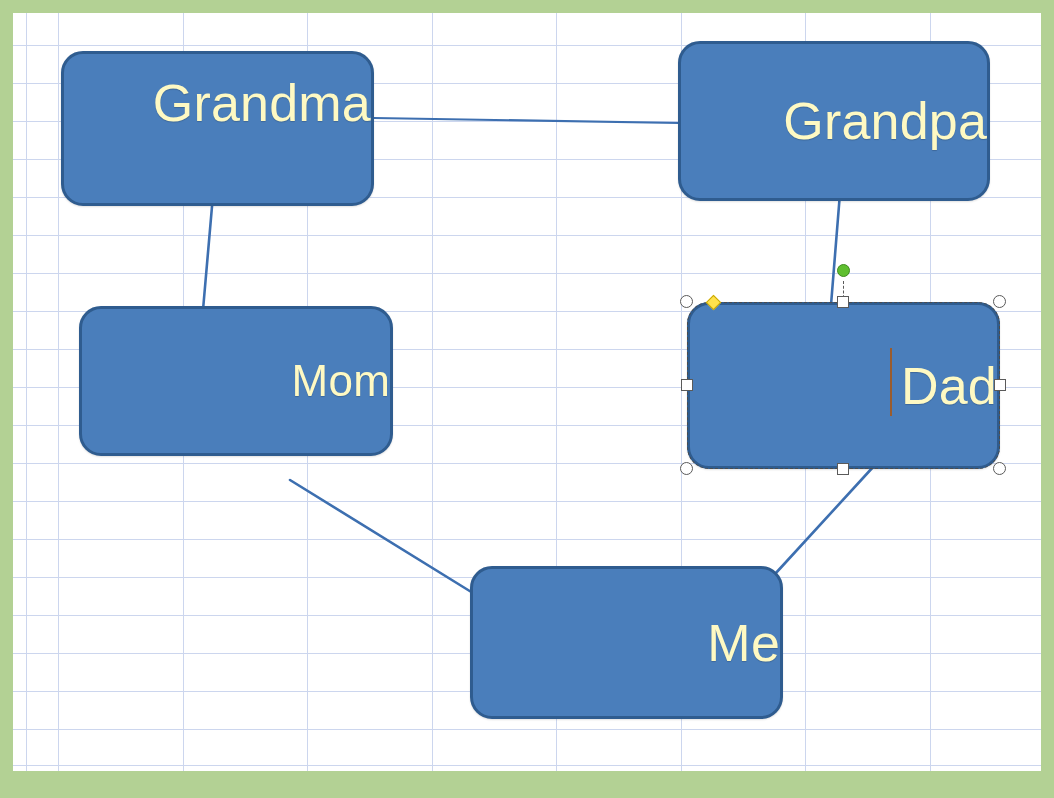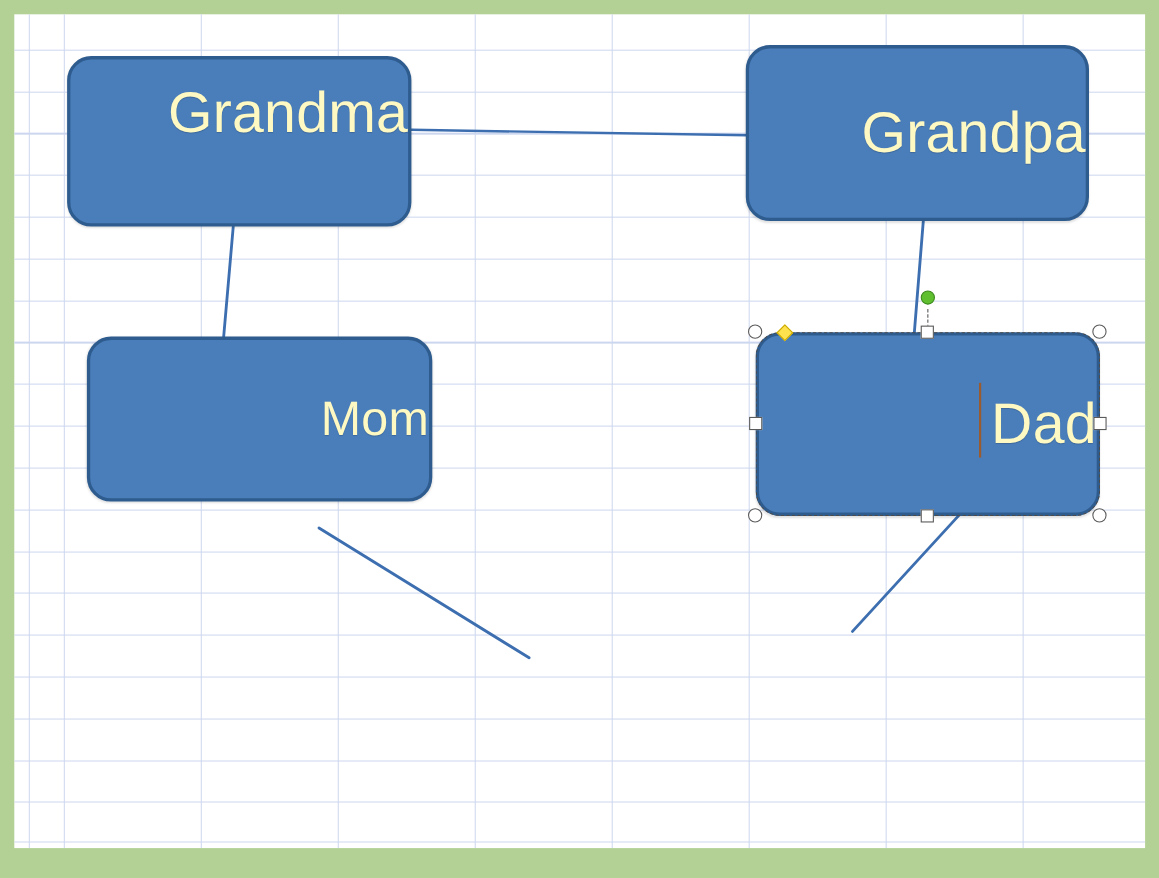--- a/index.html
+++ b/index.html
@@ -146,20 +146,23 @@
     </div>
 
     <div class="node" id="node-mom">
       <span class="node-label">Mom</span>
     </div>
 
     <div class="node" id="node-dad">
       <span class="node-label">Dad</span>
     </div>
 
+    <div class="node" id="node-me">
+      <span class="node-label">Me</span>
+    </div>
 
     <div id="selection-overlay">
 
       <div class="sel-dash"></div>
 
       <div class="text-caret" style="left:877px; top:335px; height:68px;"></div>
 
       <div class="handle-rotate-stem" style="left:830px; top:268px;"></div>
       <div class="handle-rotate" style="left:824px; top:251px;"></div>
 

